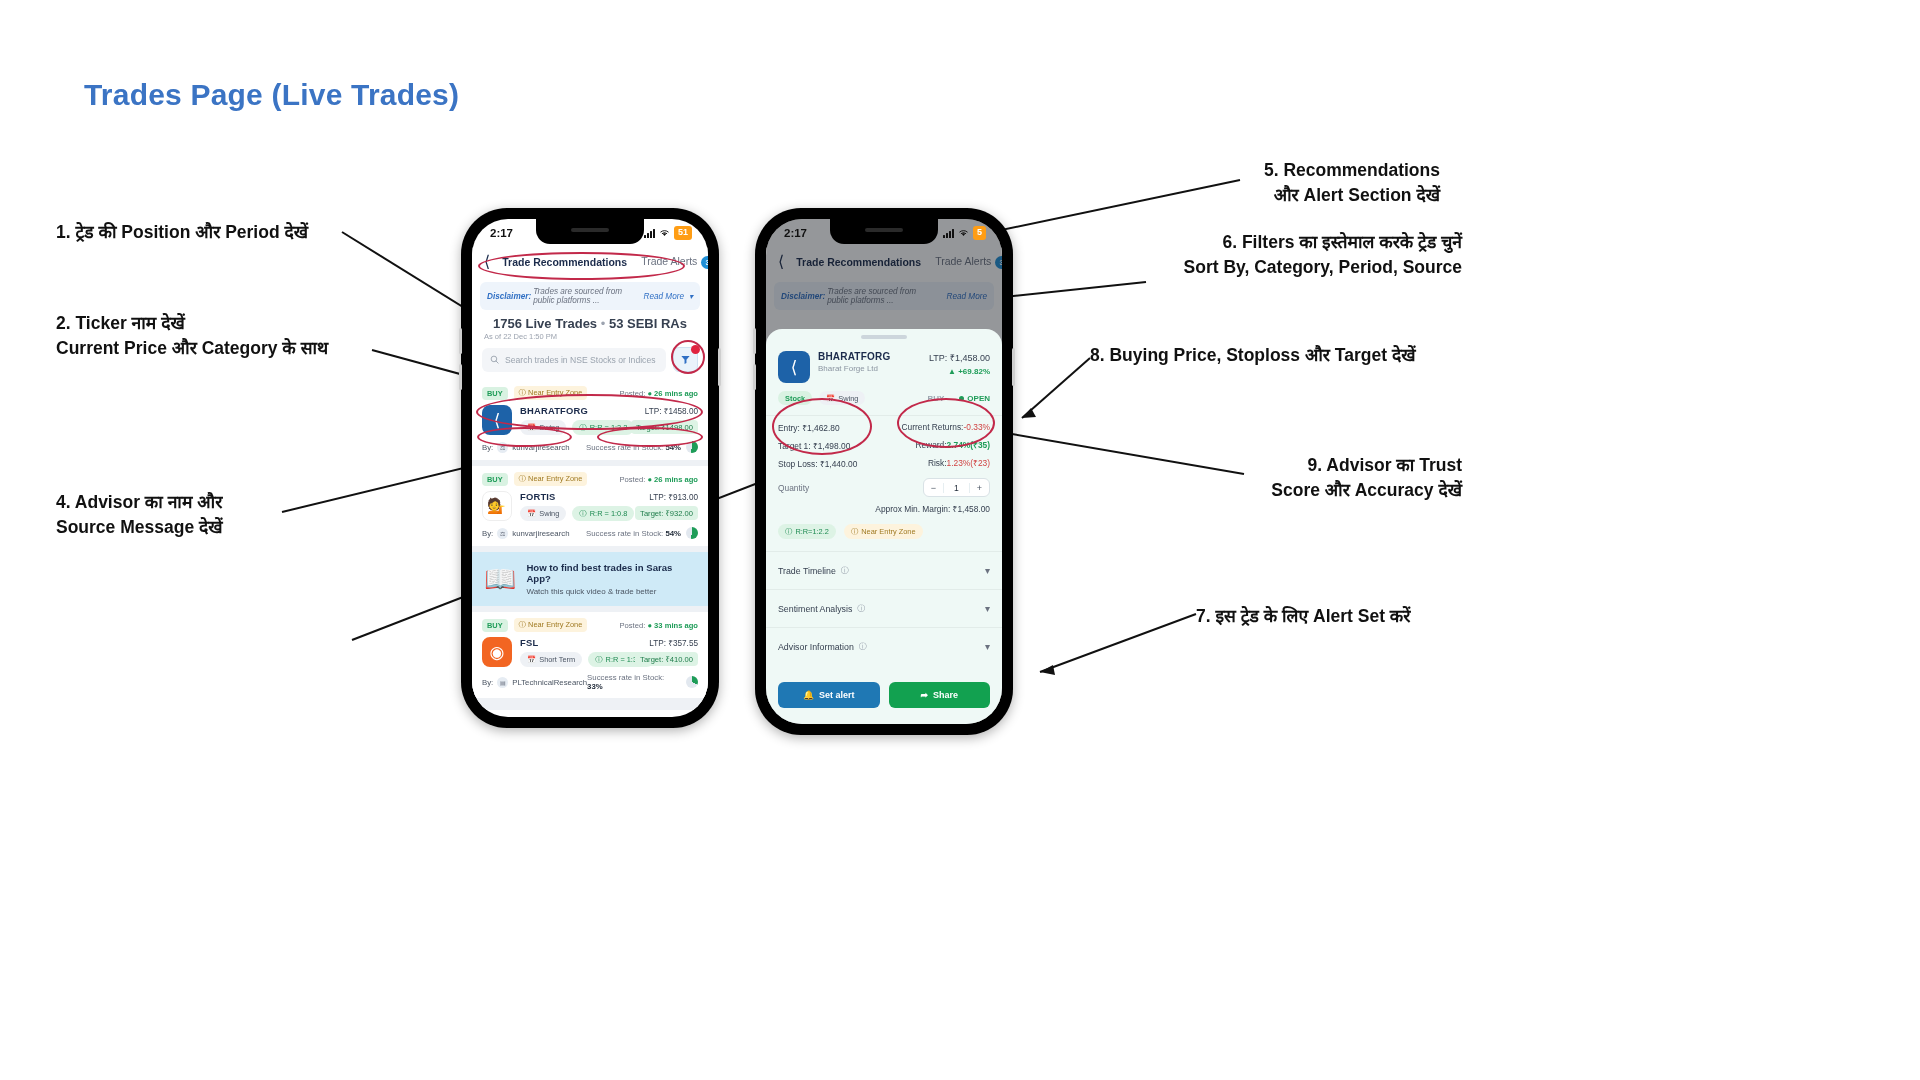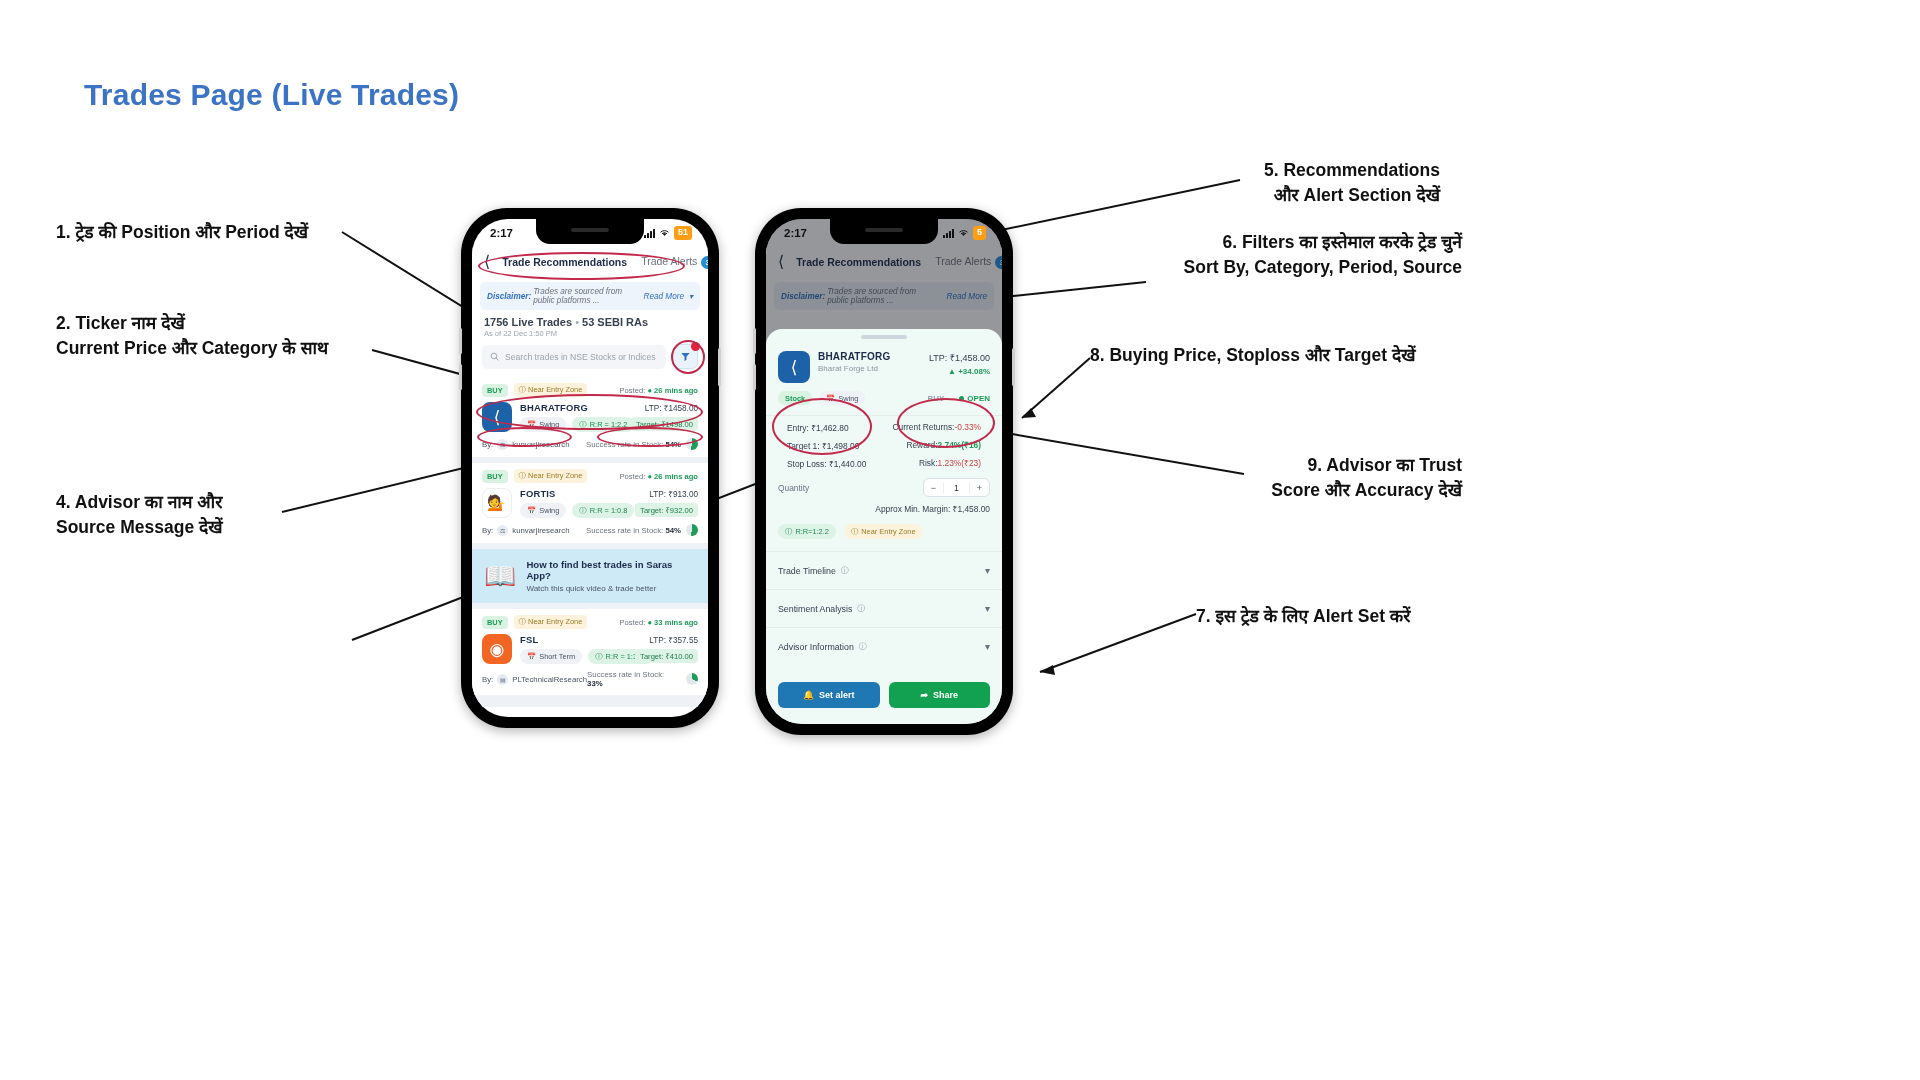--- a/index.html
+++ b/index.html
@@ -89,21 +89,21 @@
 
   
   .disclaimer {
     margin: 3px 8px 0; background: #eef4fb; border-radius: 6px;
     padding: 5px 7px; font-size: 8.2px; color: #6b7280; font-style: italic;
     display: flex; align-items: center; gap: 2px;
   }
   .disclaimer b { color: #2f6fc4; font-style: italic; }
   .disclaimer .more { color: #2f6fc4; margin-left: auto; white-space: nowrap; padding-left: 16px; }
 
-  .live-line { padding: 6px 12px 0; font-size: 11px; color: #374151; font-weight: bold; }
+  .live-line { padding: 6px 12px 0; font-size: 13px; color: #374151; font-weight: bold; text-align: center; }
   .live-line .dot { color: #9ca3af; font-weight: normal; }
   .asof { padding: 1px 12px 0; font-size: 7.5px; color: #9ca3af; }
 
   
   .search-row { display: flex; align-items: center; gap: 7px; padding: 6px 10px 8px; }
   .search-box {
     flex: 1; height: 24px; background: #f3f5f8; border-radius: 6px;
     display: flex; align-items: center; gap: 6px; padding: 0 8px;
     font-size: 8.6px; color: #9aa3ae;
   }
@@ -192,21 +192,21 @@
   .sh-right { margin-left: auto; text-align: right; }
   .sh-ltp { font-size: 9px; color: #374151; }
   .sh-chg { font-size: 8px; color: #1e9c58; font-weight: bold; margin-top: 3px; }
   .sheet-chips { display: flex; align-items: center; gap: 7px; padding: 8px 12px 10px; }
   .sheet-chips .right-chips { margin-left: auto; display: flex; align-items: center; gap: 8px; }
   .chip.mint { background: #d9f2e2; color: #1e9c58; font-weight: bold; }
   .dotlabel { font-size: 8px; color: #1e9c58; font-weight: bold; display: flex; align-items: center; gap: 3px; }
   .dotlabel .d { width: 5px; height: 5px; border-radius: 50%; background: #1e9c58; }
   .chip.buytag { background: transparent; color: #9aa3ae; font-weight: bold; font-size: 8px; }
 
-  .detail-grid { display: flex; padding: 6px 21px 0; gap: 10px; border-top: 1px solid #e2ece9; }
+  .detail-grid { display: flex; padding: 6px 12px 0; gap: 10px; border-top: 1px solid #e2ece9; }
   .dcol { flex: 1; }
   .drow { font-size: 8.4px; color: #374151; margin-bottom: 7px; }
   .dcol.right .drow { text-align: right; }
   .drow .red { color: #d14343; }
   .drow .grn { color: #1e9c58; font-weight: bold; }
 
   .qty-row { display: flex; align-items: center; justify-content: flex-end; gap: 8px; padding: 2px 12px 0; }
   .qty-label { font-size: 8.4px; color: #6b7280; margin-right: auto; }
   .stepper {
     display: flex; align-items: center; background: #fff; border: 1px solid #d9e2e6;
@@ -528,21 +528,21 @@
       <div class="grabber"></div>
 
       <div class="sheet-head">
         <div class="logo bf">⟨</div>
         <div>
           <div class="sh-name">BHARATFORG</div>
           <div class="sh-sub">Bharat Forge Ltd</div>
         </div>
         <div class="sh-right">
           <div class="sh-ltp">LTP: ₹1,458.00</div>
-          <div class="sh-chg">▲ +34.08%</div>
+          <div class="sh-chg">▲ +69.82%</div>
         </div>
       </div>
 
       <div class="sheet-chips">
         <span class="chip mint">Stock</span>
         <span class="chip grey">📅 <span>Swing</span></span>
         <div class="right-chips">
           <span class="chip buytag">BUY</span>
           <span class="dotlabel">
                 <i class="d"></i>
@@ -552,21 +552,21 @@
       </div>
 
       <div class="detail-grid">
         <div class="dcol">
           <div class="drow">Entry: ₹1,462.80</div>
           <div class="drow">Target 1: ₹1,498.00</div>
           <div class="drow">Stop Loss: ₹1,440.00</div>
         </div>
         <div class="dcol right">
           <div class="drow"><span>Current Returns:</span><span class="red">-0.33%</span></div>
-          <div class="drow"><span>Reward:</span><span class="grn">2.74%(₹16)</span></div>
+          <div class="drow"><span>Reward:</span><span class="grn">2.74%(₹35)</span></div>
           <div class="drow"><span>Risk:</span><span class="red">1.23%(₹23)</span></div>
         </div>
       </div>
 
       <div class="qty-row">
         <span class="qty-label">Quantity</span>
         <div class="stepper">
           <span>−</span>
           <span class="val">1</span>
           <span>+</span>

